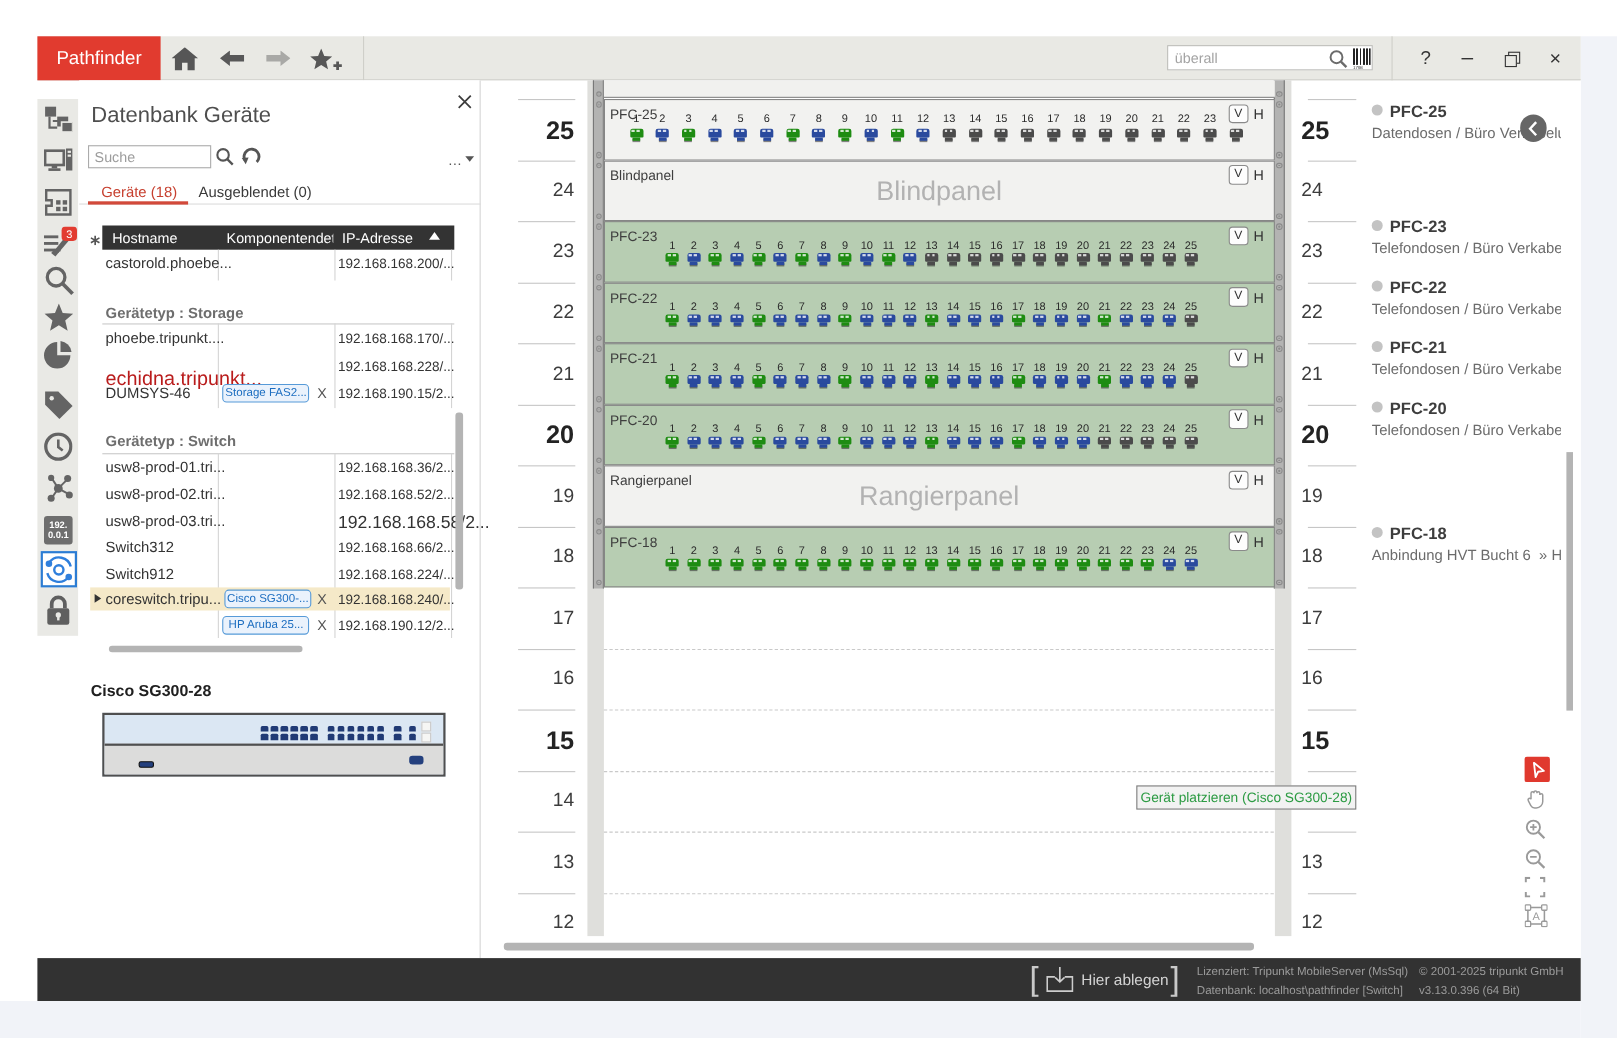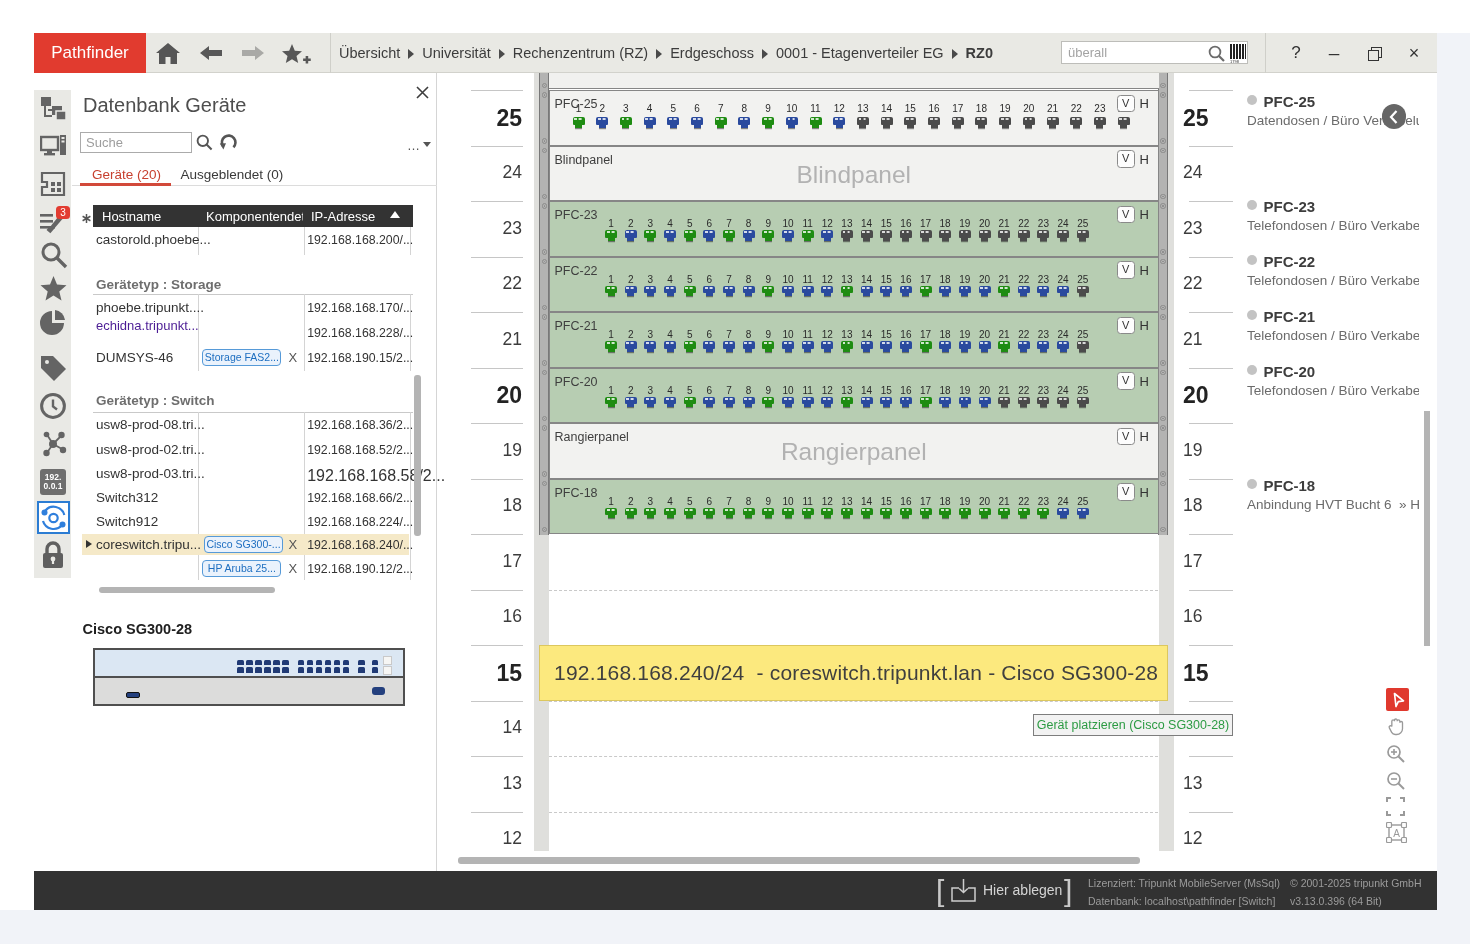--- a/index.html
+++ b/index.html
@@ -87,21 +87,20 @@
         <path d="M0 7 L9 0 L9 4 L22 4 L22 10 L9 10 L9 14 Z" fill="#585858"></path>
       </svg>
 <svg class="ab" style="left:208px;top:13px" width="22" height="14" viewBox="0 0 22 14">
         <path d="M22 7 L13 0 L13 4 L0 4 L0 10 L13 10 L13 14 Z" fill="#a9a9a6"></path>
       </svg>
 <svg class="ab" style="left:247px;top:11px" width="30" height="21" viewBox="0 0 30 21">
         <path d="M11 0 L13.8 6.8 L21 7.3 L15.5 12 L17.2 19 L11 15.2 L4.8 19 L6.5 12 L1 7.3 L8.2 6.8 Z" fill="#575757"></path>
         <path d="M22 12 L25 12 L25 15 L28 15 L28 18 L25 18 L25 21 L22 21 L22 18 L19 18 L19 15 L22 15 Z" fill="#575757" transform="scale(0.85) translate(7,2)"></path>
       </svg>
 <div class="vsep" style="left:296px"></div>
-<div class="crumb" style="left:305px"><span>Übersicht</span><span class="carr"></span><span>Universität</span><span class="carr"></span><span>Rechenzentrum (RZ)</span><span class="carr"></span><span>Erdgeschoss</span><span class="carr"></span><span>0001 - Etagenverteiler EG</span><span class="carr"></span><b style="font-weight:600">RZ0</b></div>
 <div class="sbox">überall</div>
 <svg class="ab" style="left:1174px;top:12px" width="18" height="17" viewBox="0 0 18 17">
         <circle cx="7" cy="7" r="5.4" fill="none" stroke="#6b6b6b" stroke-width="1.8"></circle>
         <line x1="11" y1="11" x2="16" y2="16" stroke="#6b6b6b" stroke-width="2.2"></line>
       </svg>
 <div class="ab" style="left:1196px;top:11px;width:16px;height:15px;background:repeating-linear-gradient(90deg,#222 0 1.5px,#fff 1.5px 3px)"></div>
       <div class="ab" style="left:1196px;top:26px;width:16px;height:4px;font-size:4px;color:#333;overflow:hidden">1798</div>
 <div class="vsep" style="left:1231px"></div>
 <div class="wbtn" style="left:1252px;width:20px">?</div>
 <div class="wbtn" style="left:1288px;width:24px;font-size:19px">–</div>
@@ -224,21 +223,21 @@
 <svg class="ab" style="left:162px;top:101px" width="17" height="17" viewBox="0 0 17 17">
       <circle cx="6.8" cy="6.8" r="5.2" fill="none" stroke="#555" stroke-width="1.9"></circle>
       <line x1="10.6" y1="10.6" x2="15.6" y2="15.6" stroke="#555" stroke-width="2.1"></line>
     </svg>
 <svg class="ab" style="left:185px;top:100px" width="19" height="19" viewBox="0 0 19 19">
       <path d="M14.4 14.3 A6.8 6.8 0 1 0 3.9 13.0" fill="none" stroke="#555" stroke-width="2.6"></path>
       <path d="M0.8 10.6 L7 10.2 L4.4 16.4 Z" fill="#555"></path>
     </svg>
 <div class="ab" style="left:373px;top:105px;font-size:13px;color:#555">…</div>
 <div class="ab" style="left:389px;top:108.5px;width:0;height:0;border-top:5px solid #555;border-left:4.5px solid transparent;border-right:4.5px solid transparent"></div>
-<div class="tab1">Geräte (20)</div>
+<div class="tab1">Geräte (18)</div>
     <div class="tab2">Ausgeblendet (0)</div>
 <div class="tabline"></div>
     <div class="tabred"></div>
 <svg class="ab" style="left:48px;top:180.5px" width="9" height="9" viewBox="0 0 9 9">
       <path d="M4.5 0 L4.5 9 M0.6 2.25 L8.4 6.75 M8.4 2.25 L0.6 6.75" stroke="#555" stroke-width="1.5"></path>
     </svg>
 <div class="thead">
       <span style="position:absolute;left:9px;top:4px">Hostname</span>
       <span style="position:absolute;left:113px;top:4px;width:97px;overflow:hidden;white-space:nowrap">Komponentendeta</span>
       <span style="position:absolute;left:218px;top:4px">IP-Adresse</span>
@@ -254,27 +253,27 @@
 <div class="colline" style="left:164.4px;top:261.0px;height:77.0px"></div>
 <div class="colline" style="left:269.5px;top:261.0px;height:77.0px"></div>
 <div class="colline" style="left:376.0px;top:261.0px;height:77.0px"></div>
 <div class="colline" style="left:164.4px;top:378.5px;height:168.5px"></div>
 <div class="colline" style="left:269.5px;top:378.5px;height:168.5px"></div>
 <div class="colline" style="left:376.0px;top:378.5px;height:168.5px"></div>
 <div class="ab" style="left:62.0px;top:199.0px;font-size:13.5px;color:#333">castorold.phoebe...</div>
 <div class="ab" style="left:273.2px;top:200.0px;font-size:12.3px;color:#333;white-space:nowrap">192.168.168.200/...</div>
 <div class="ab" style="left:62.0px;top:266.5px;font-size:13.5px;color:#333">phoebe.tripunkt....</div>
 <div class="ab" style="left:273.2px;top:267.5px;font-size:12.3px;color:#333;white-space:nowrap">192.168.168.170/...</div>
-<div class="ab" style="left:62.0px;top:285px;font-size:13px;color:#4c1d95">echidna.tripunkt...</div>
+<div class="ab" style="left:62.0px;top:301px;font-size:18px;color:#b91c1c">echidna.tripunkt...</div>
 <div class="ab" style="left:273.2px;top:292.5px;font-size:12.3px;color:#333;white-space:nowrap">192.168.168.228/...</div>
 <div class="ab" style="left:62.0px;top:316.5px;font-size:13.5px;color:#333">DUMSYS-46</div>
 <div class="cbtn" style="left:168.4px;top:315.5px">Storage FAS2...</div>
 <div class="xdel" style="left:254.5px;top:316.5px">X</div>
 <div class="ab" style="left:273.2px;top:317.5px;font-size:12.3px;color:#333;white-space:nowrap">192.168.190.15/2...</div>
-<div class="ab" style="left:62.0px;top:384.0px;font-size:13.5px;color:#333">usw8-prod-08.tri...</div>
+<div class="ab" style="left:62.0px;top:384.0px;font-size:13.5px;color:#333">usw8-prod-01.tri...</div>
 <div class="ab" style="left:273.2px;top:385.0px;font-size:12.3px;color:#333;white-space:nowrap">192.168.168.36/2...</div>
 <div class="ab" style="left:62.0px;top:408.5px;font-size:13.5px;color:#333">usw8-prod-02.tri...</div>
 <div class="ab" style="left:273.2px;top:409.5px;font-size:12.3px;color:#333;white-space:nowrap">192.168.168.52/2...</div>
 <div class="ab" style="left:62.0px;top:433.0px;font-size:13.5px;color:#333">usw8-prod-03.tri...</div>
 <div class="ab" style="left:273.2px;top:434.0px;font-size:16px;color:#333;white-space:nowrap">192.168.168.58/2...</div>
 <div class="ab" style="left:62.0px;top:456.5px;font-size:13.5px;color:#333">Switch312</div>
 <div class="ab" style="left:273.2px;top:457.5px;font-size:12.3px;color:#333;white-space:nowrap">192.168.168.66/2...</div>
 <div class="ab" style="left:62.0px;top:480.5px;font-size:13.5px;color:#333">Switch912</div>
 <div class="ab" style="left:273.2px;top:481.5px;font-size:12.3px;color:#333;white-space:nowrap">192.168.168.224/...</div>
 <div class="ab" style="left:48.0px;top:500.5px;width:327px;height:21.5px;background:#f5e9c8"></div>
@@ -1056,21 +1055,20 @@
         <s>24</s>
         <i class="b"></i>
       </div>
 <div class="pt" style="left:525.2px;top:17.0px">
         <s>25</s>
         <i class="b"></i>
       </div>
 </div>
 <div class="vbtn" style="top:450.0px">V</div>
     <div class="hlet" style="top:451.5px">H</div>
-<div class="yellow">192.168.168.240/24&nbsp;&nbsp;- coreswitch.tripunkt.lan - Cisco SG300-28</div>
 <div class="tooltip">Gerät platzieren (Cisco SG300-28)</div>
 <div class="sb" style="left:424.0px;top:823.5px;width:682px;height:7px"></div>
 <div class="dbull" style="left:1213.0px;top:61.7px"></div>
 <div class="dtitle" style="left:1229.5px;top:59.7px">PFC-25</div>
 <div class="ddesc" style="left:1213.0px;top:79.7px">Datendosen / Büro Verkabelu</div>
 <div class="dbull" style="left:1213.0px;top:166.6px"></div>
 <div class="dtitle" style="left:1229.5px;top:164.6px">PFC-23</div>
 <div class="ddesc" style="left:1213.0px;top:184.6px">Telefondosen / Büro Verkabelu</div>
 <div class="dbull" style="left:1213.0px;top:221.9px"></div>
 <div class="dtitle" style="left:1229.5px;top:219.9px">PFC-22</div>

